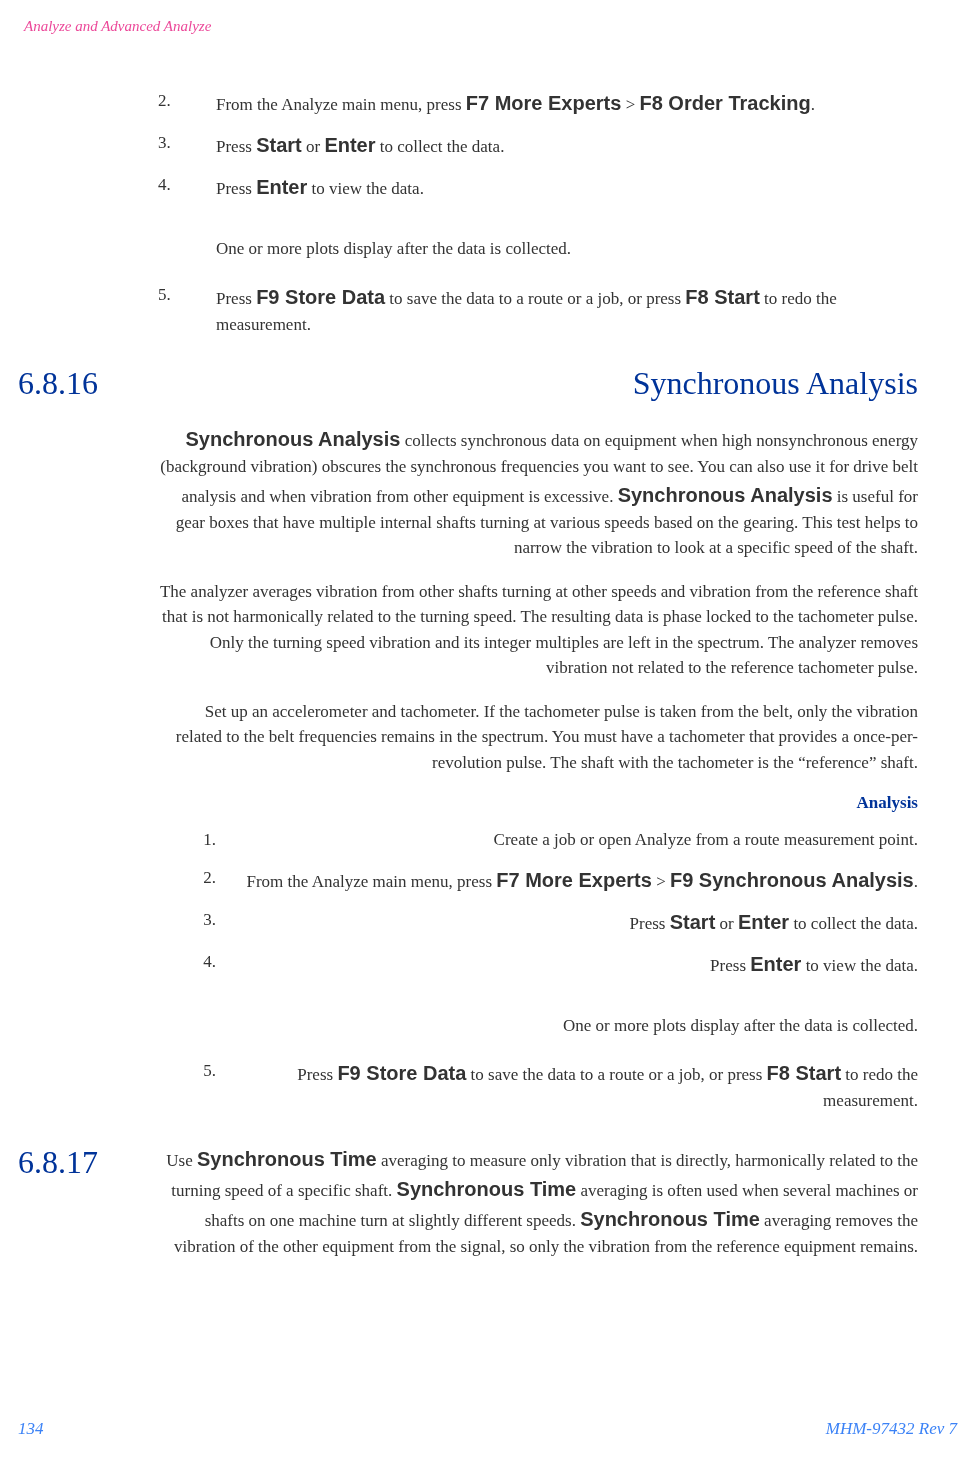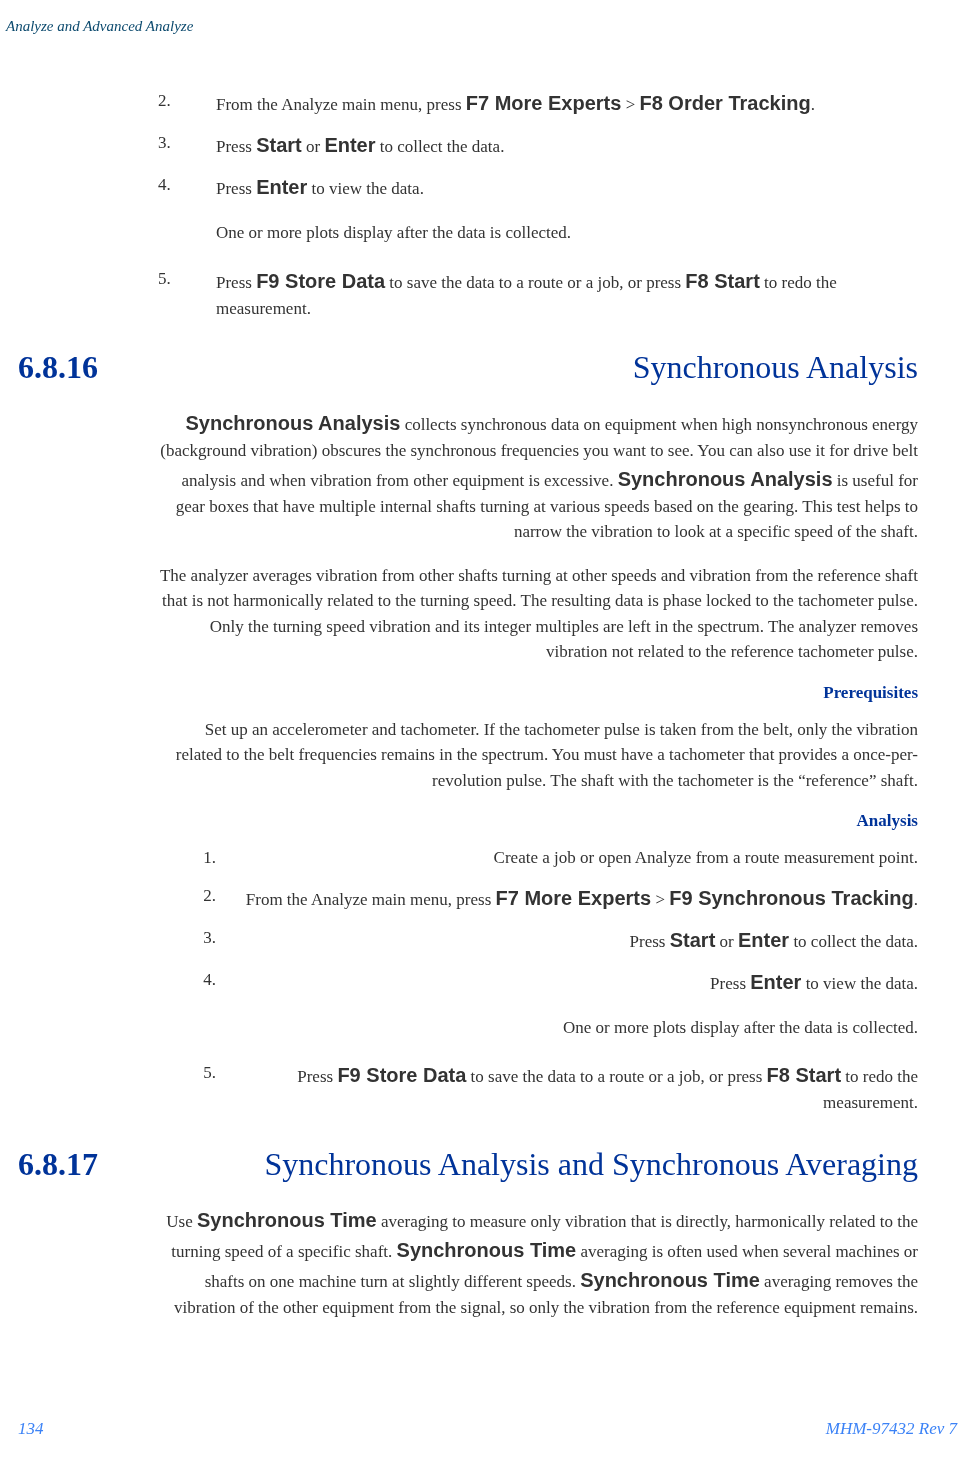--- a/index.html
+++ b/index.html
@@ -7,35 +7,35 @@
       width: 975px;
       height: 1467px;
       font-family: Georgia, 'Times New Roman', serif;
       background: #fff;
       position: relative;
       color: #333;
     }
     .page-header {
       position: absolute;
       top: 18px;
-      left: 6px;
-      color: #0c4a6e;
+      left: 24px;
+      color: #ec4899;
       font-size: 15px;
       font-style: italic;
     }
     .content {
       position: absolute;
       top: 88px;
       left: 18px;
       right: 18px;
     }
     .section-number {
       color: #003399;
       font-size: 32px;
-      font-weight: bold;
+      font-weight: normal;
       position: absolute;
       left: 0;
     }
     .body-col {
       margin-left: 140px;
       width: 760px;
       text-align: right;
     }
     .list-col {
       margin-left: 140px;
@@ -48,21 +48,21 @@
       font-size: 17px;
     }
     .ol-num {
       width: 58px;
       flex-shrink: 0;
     }
     .ol-text {
       flex: 1;
     }
     .ol-sub {
-      margin-top: 18px;
+      margin-top: 34px;
       margin-bottom: 8px;
     }
     .section-title {
       color: #003399;
       font-size: 32px;
       font-weight: normal;
       margin-bottom: 22px;
       margin-top: 2px;
     }
     .para {
@@ -125,31 +125,30 @@
       <div class="ol-text"><span>Press </span><span class="ui-term">F9 Store Data</span><span> to save the data to a route or a job, or press </span><span class="ui-term">F8 Start</span><span> to redo the measurement.</span></div>
     </div>
   </div>
 
   <div class="section-block" style="margin-top:28px;">
     <div class="section-number">6.8.16</div>
     <div class="body-col">
       <div class="section-title">Synchronous Analysis</div>
       <p class="para"><span class="ui-term">Synchronous Analysis</span><span> collects synchronous data on equipment when high nonsynchronous energy (background vibration) obscures the synchronous frequencies you want to see. You can also use it for drive belt analysis and when vibration from other equipment is excessive. </span><span class="ui-term">Synchronous Analysis</span><span> is useful for gear boxes that have multiple internal shafts turning at various speeds based on the gearing. This test helps to narrow the vibration to look at a specific speed of the shaft.</span></p>
       <p class="para">The analyzer averages vibration from other shafts turning at other speeds and vibration from the reference shaft that is not harmonically related to the turning speed. The resulting data is phase locked to the tachometer pulse. Only the turning speed vibration and its integer multiples are left in the spectrum. The analyzer removes vibration not related to the reference tachometer pulse.</p>
-      <div class="sub-heading">Prerequisites</div>
       <p class="para">Set up an accelerometer and tachometer. If the tachometer pulse is taken from the belt, only the vibration related to the belt frequencies remains in the spectrum. You must have a tachometer that provides a once-per-revolution pulse. The shaft with the tachometer is the “reference” shaft.</p>
       <div class="sub-heading">Analysis</div>
 
       <div class="ol-item">
         <div class="ol-num">1.</div>
         <div class="ol-text">Create a job or open Analyze from a route measurement point.</div>
       </div>
       <div class="ol-item">
         <div class="ol-num">2.</div>
-        <div class="ol-text"><span>From the Analyze main menu, press </span><span class="ui-term">F7 More Experts</span><span> &gt; </span><span class="ui-term">F9 Synchronous Tracking</span><span>.</span></div>
+        <div class="ol-text"><span>From the Analyze main menu, press </span><span class="ui-term">F7 More Experts</span><span> &gt; </span><span class="ui-term">F9 Synchronous Analysis</span><span>.</span></div>
       </div>
       <div class="ol-item">
         <div class="ol-num">3.</div>
         <div class="ol-text"><span>Press </span><span class="ui-term">Start</span><span> or </span><span class="ui-term">Enter</span><span> to collect the data.</span></div>
       </div>
       <div class="ol-item">
         <div class="ol-num">4.</div>
         <div class="ol-text">
           <div><span>Press </span><span class="ui-term">Enter</span><span> to view the data.</span></div>
           <div class="ol-sub">One or more plots display after the data is collected.</div>
@@ -158,21 +157,20 @@
       <div class="ol-item" style="margin-top:8px;">
         <div class="ol-num">5.</div>
         <div class="ol-text"><span>Press </span><span class="ui-term">F9 Store Data</span><span> to save the data to a route or a job, or press </span><span class="ui-term">F8 Start</span><span> to redo the measurement.</span></div>
       </div>
     </div>
   </div>
 
   <div class="section-block" style="">
     <div class="section-number">6.8.17</div>
     <div class="body-col">
-      <div class="section-title">Synchronous Analysis and Synchronous Averaging</div>
       <p class="para"><span>Use </span><span class="ui-term">Synchronous Time</span><span> averaging to measure only vibration that is directly, harmonically related to the turning speed of a specific shaft. </span><span class="ui-term">Synchronous Time</span><span> averaging is often used when several machines or shafts on one machine turn at slightly different speeds. </span><span class="ui-term">Synchronous Time</span><span> averaging removes the vibration of the other equipment from the signal, so only the vibration from the reference equipment remains.</span></p>
     </div>
   </div>
 
 </div>
 
 <div class="footer">
   <span>134</span>
   <span>MHM-97432 Rev 7</span>
 </div>

